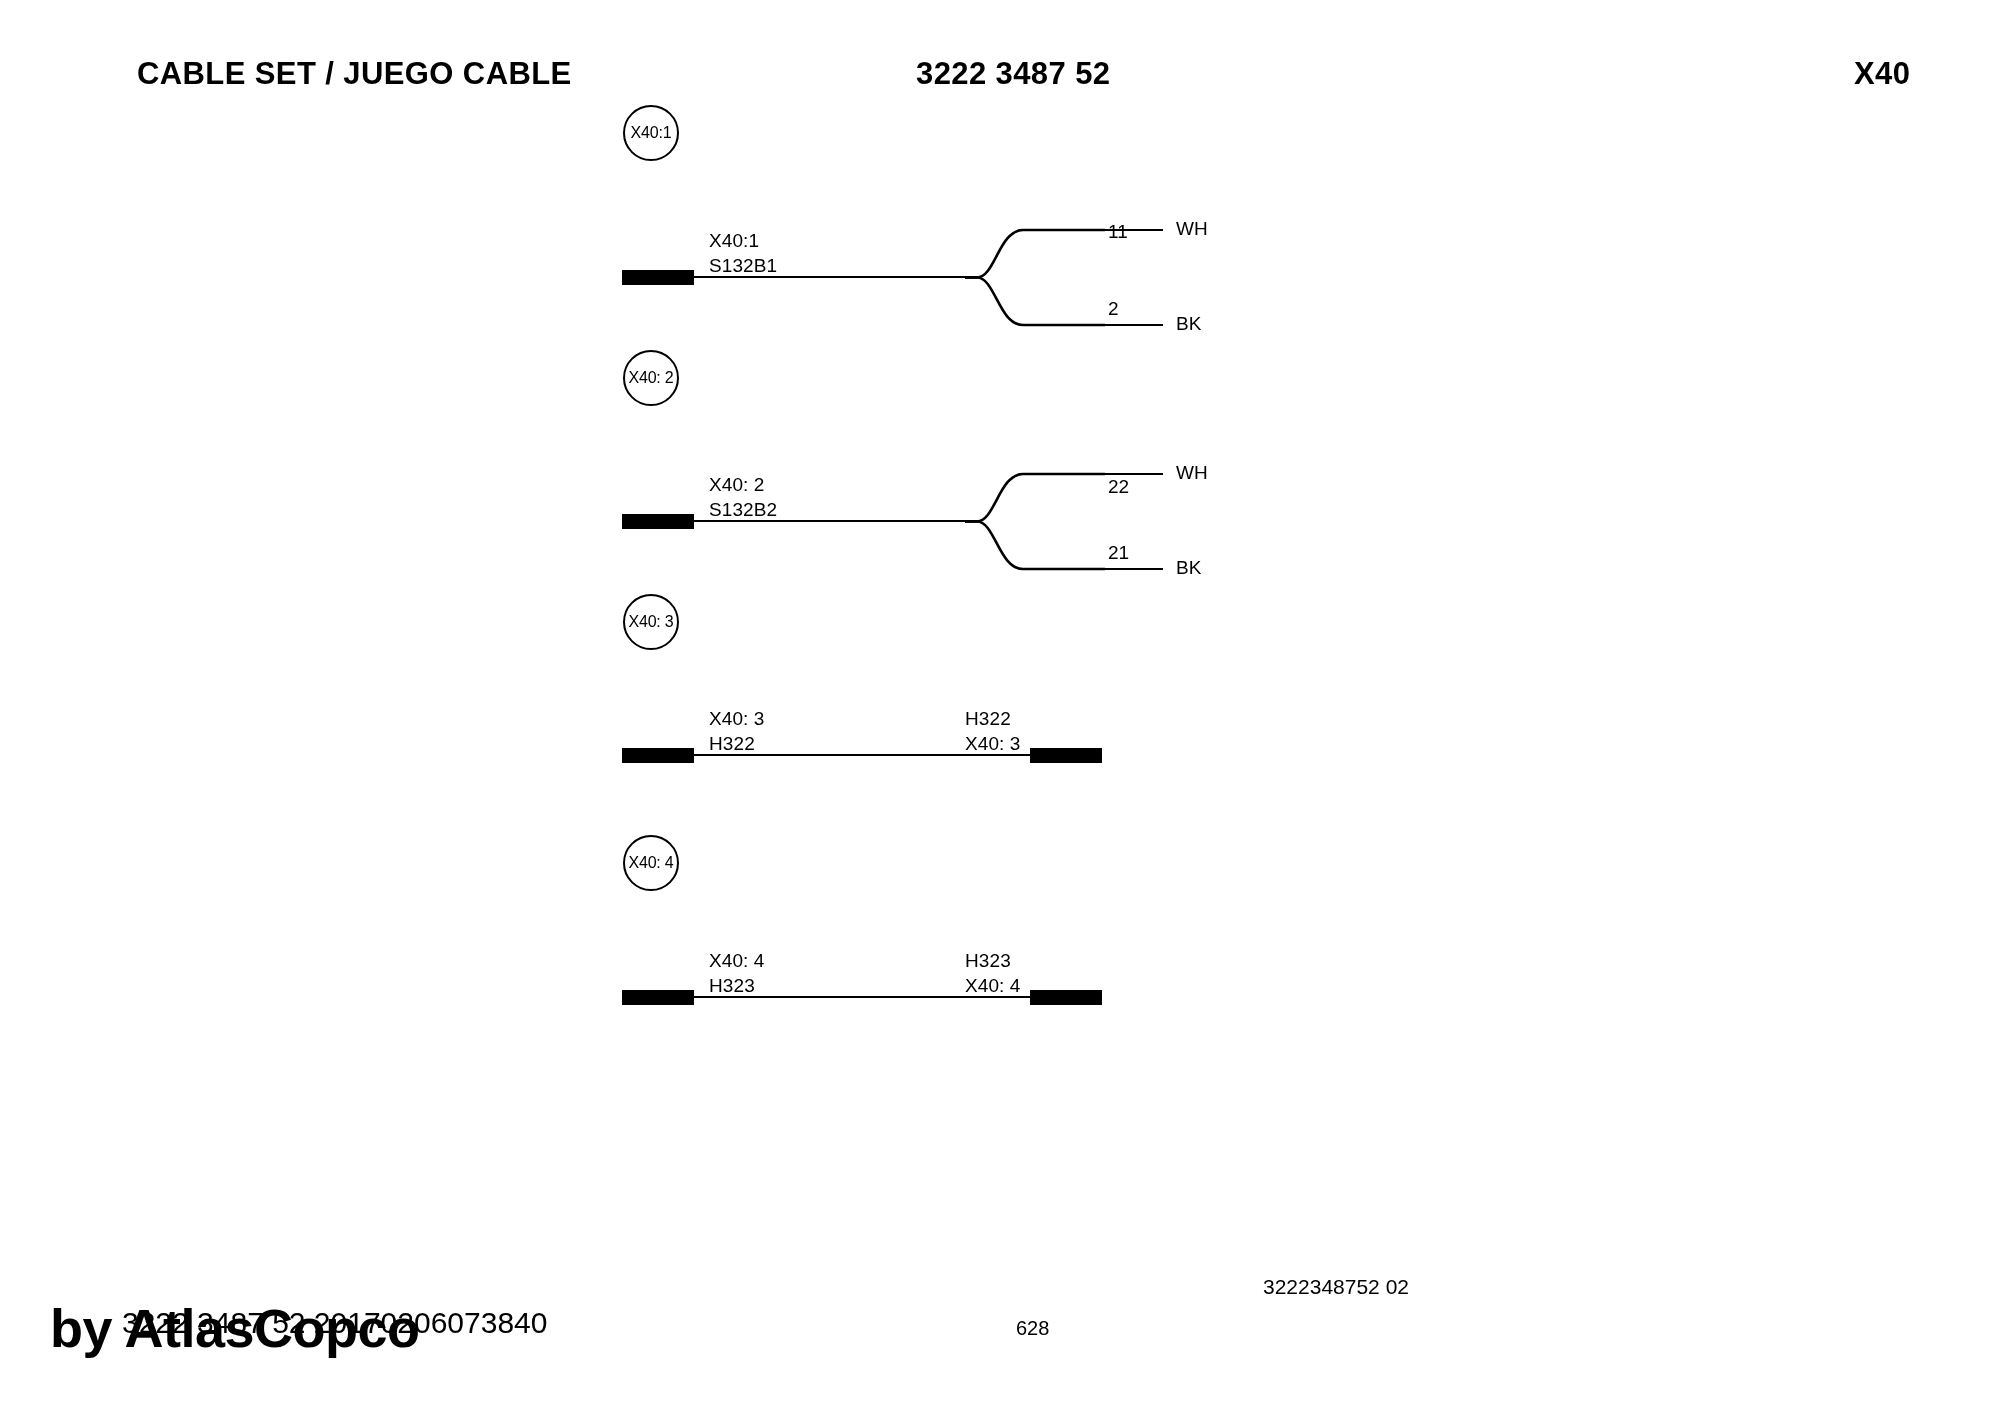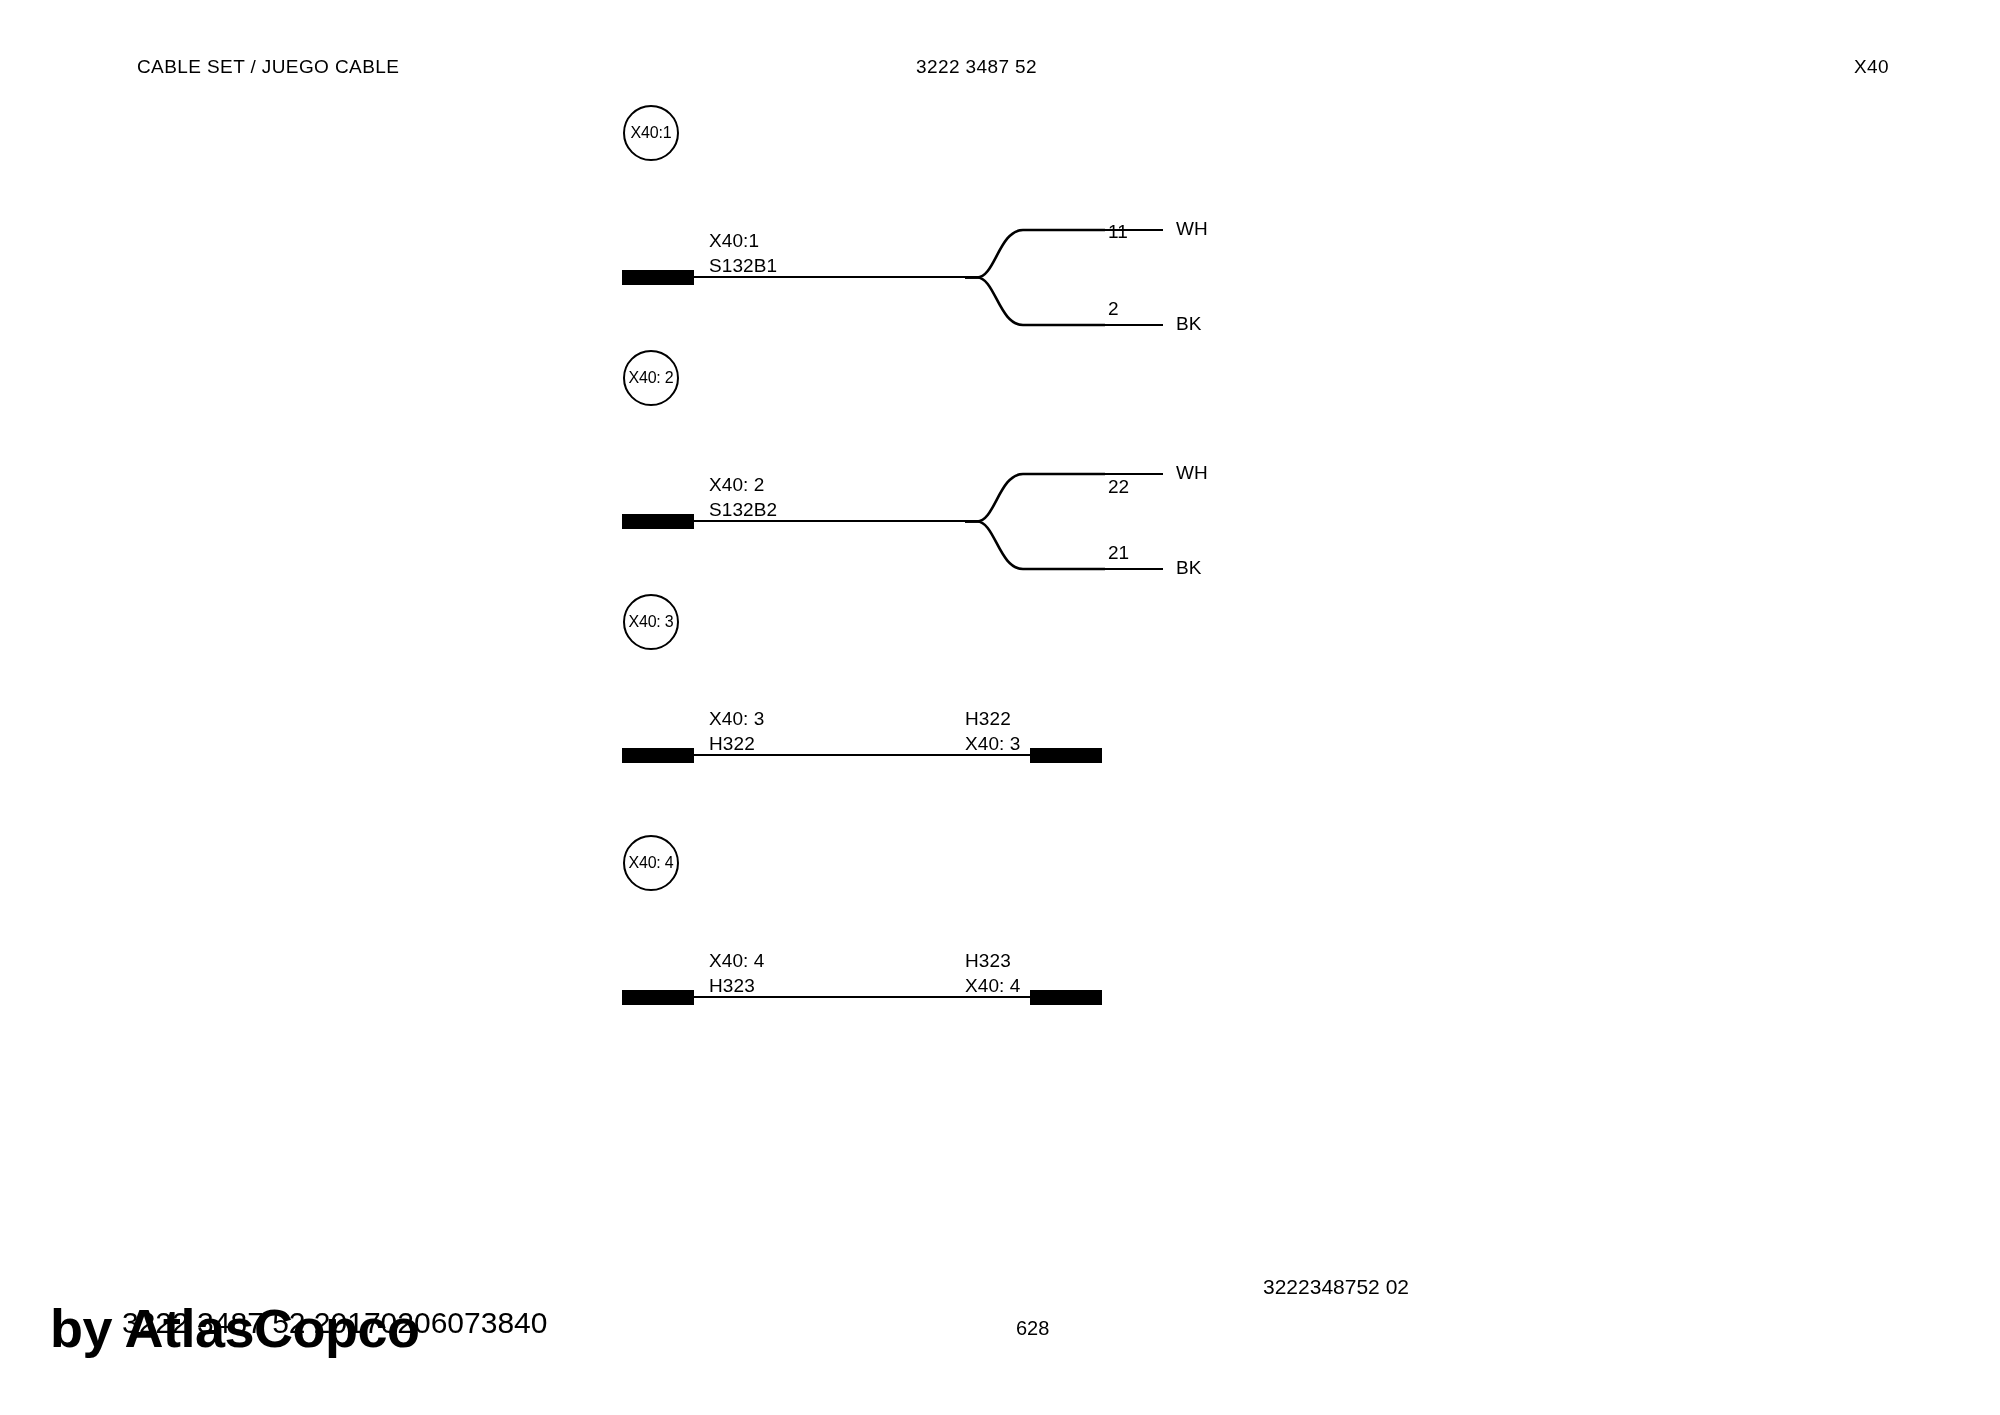--- a/index.html
+++ b/index.html
@@ -15,22 +15,22 @@
     position: relative;
     width: 2000px;
     height: 1415px;
     background: #ffffff;
     overflow: hidden;
   }
 
   
   .hdr {
     position: absolute;
-    font-weight: normal;
-    font-size: 19px;
+    font-weight: bold;
+    font-size: 31px;
     letter-spacing: 0.4px;
     white-space: nowrap;
   }
   #hdr-title { left: 137px; top: 56px; }
   #hdr-partno { left: 916px; top: 56px; }
   #hdr-ref { left: 1854px; top: 56px; }
 
   
   .group {
     position: absolute;

